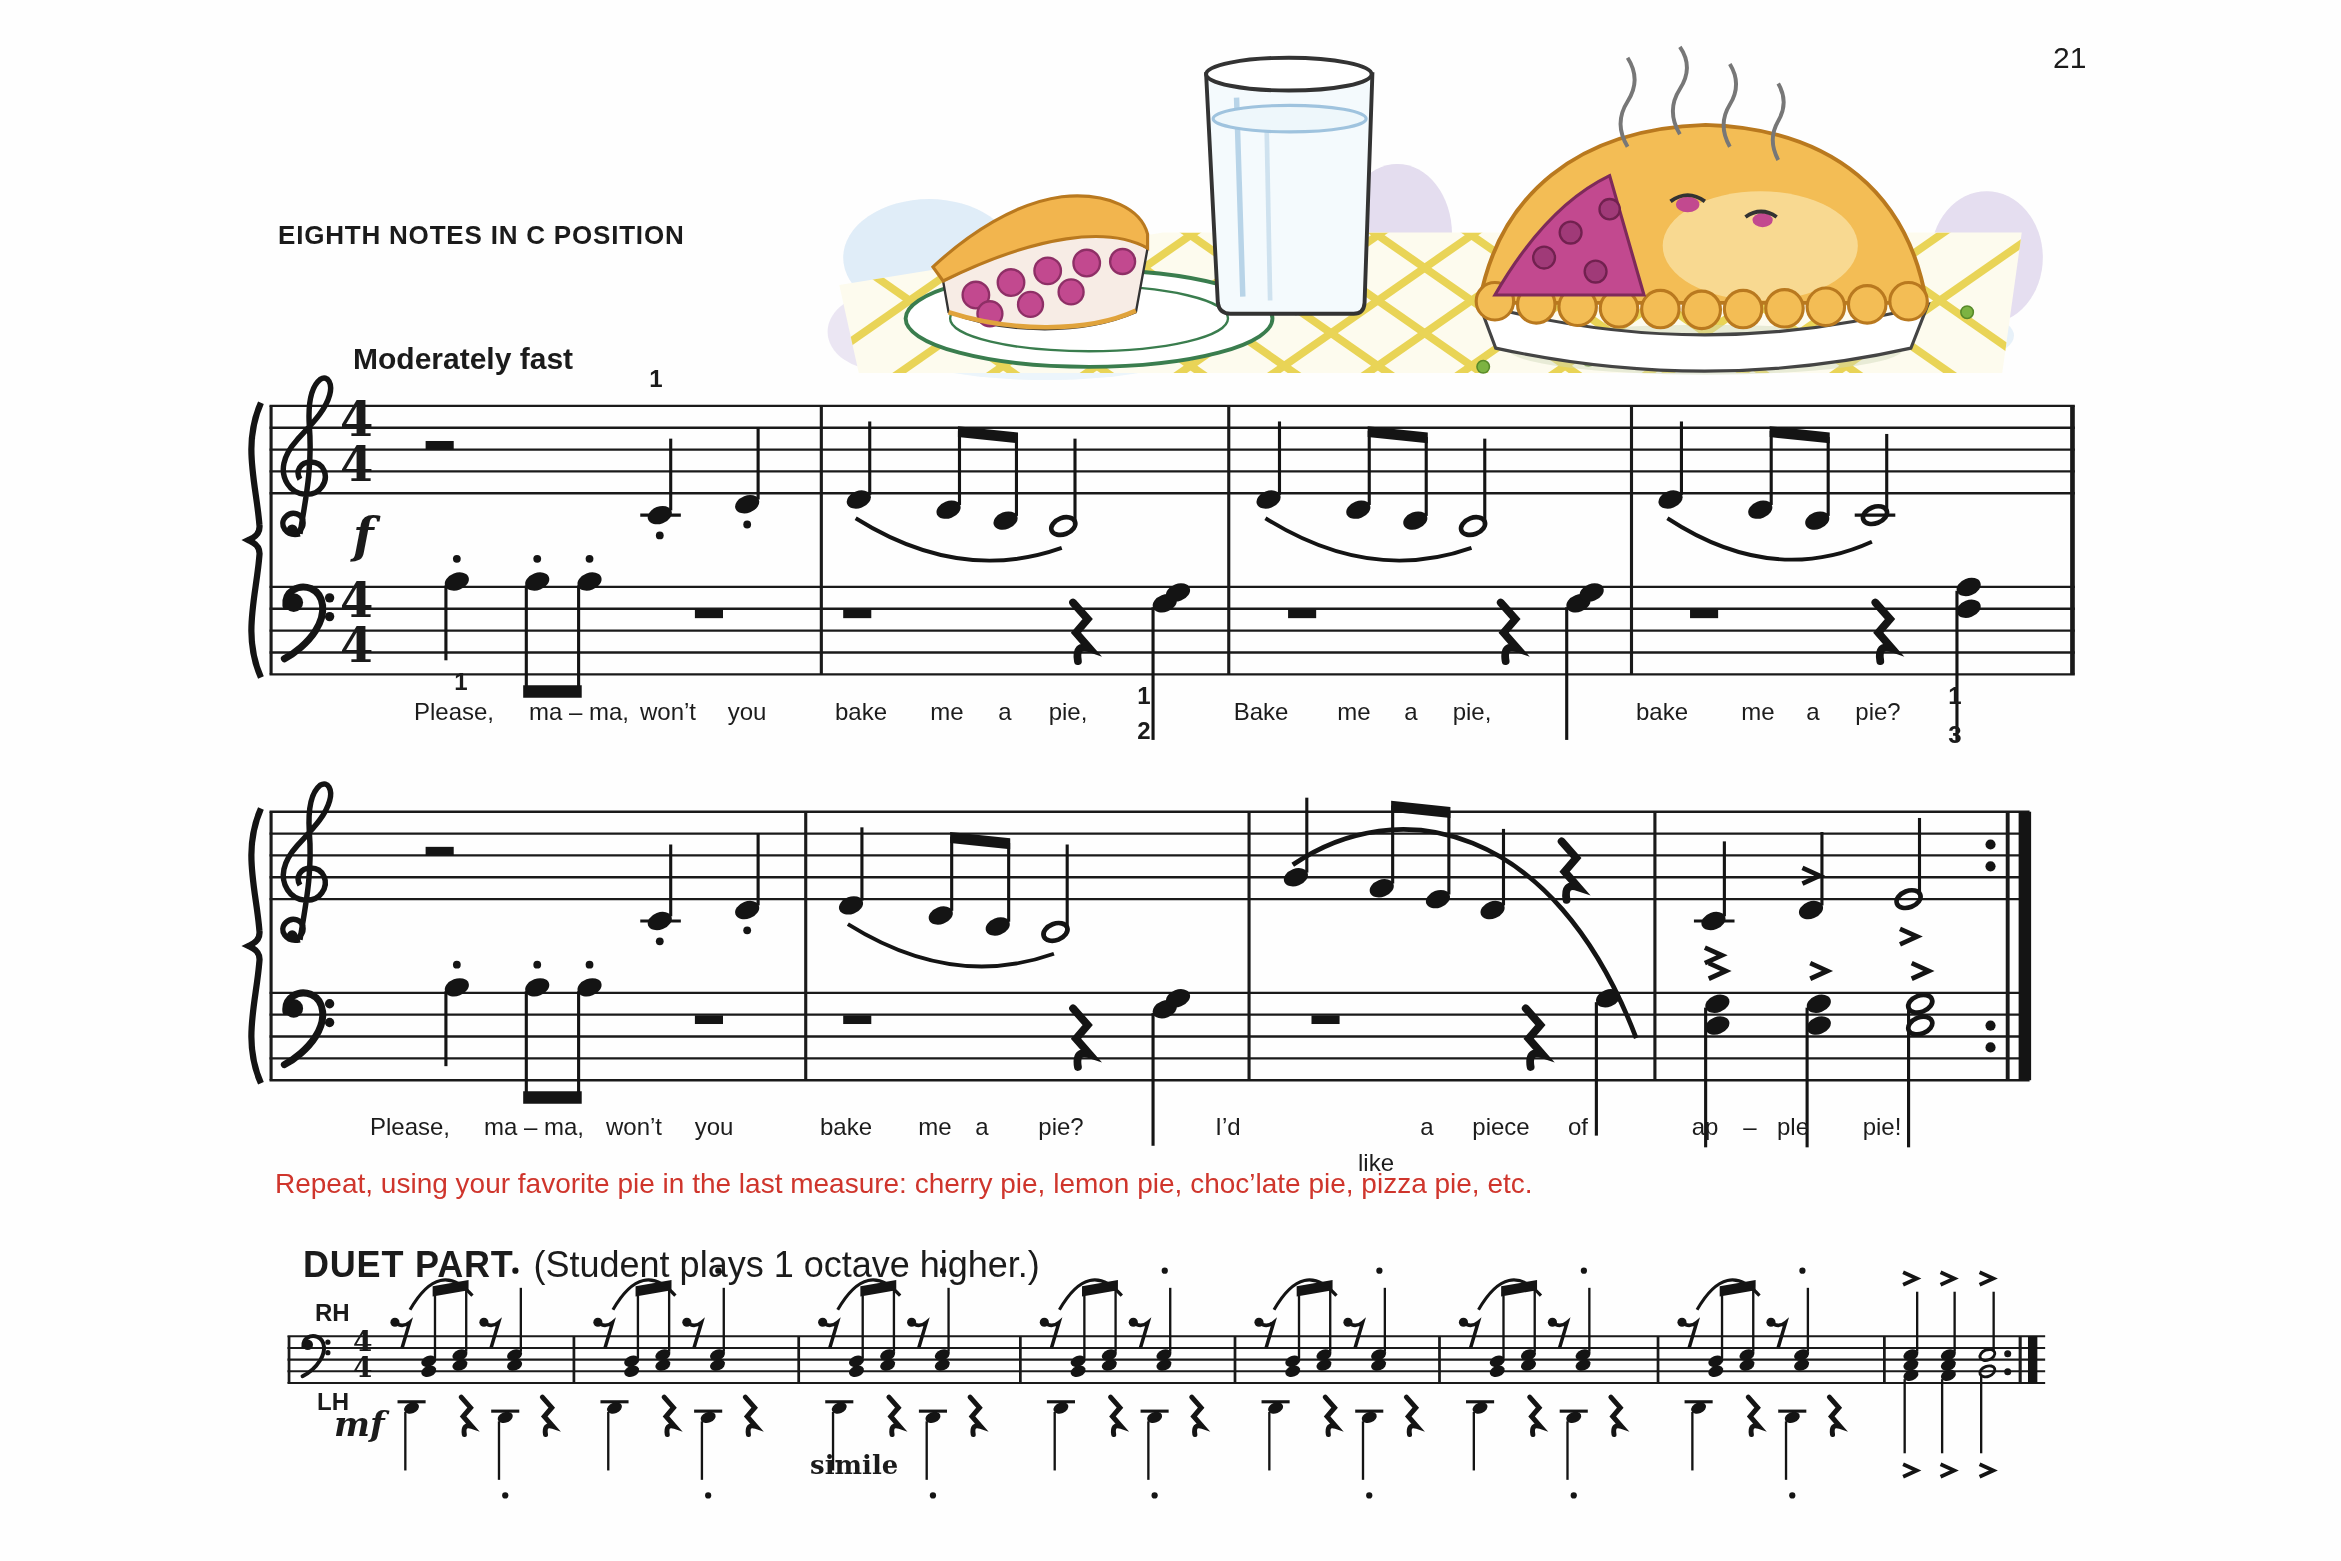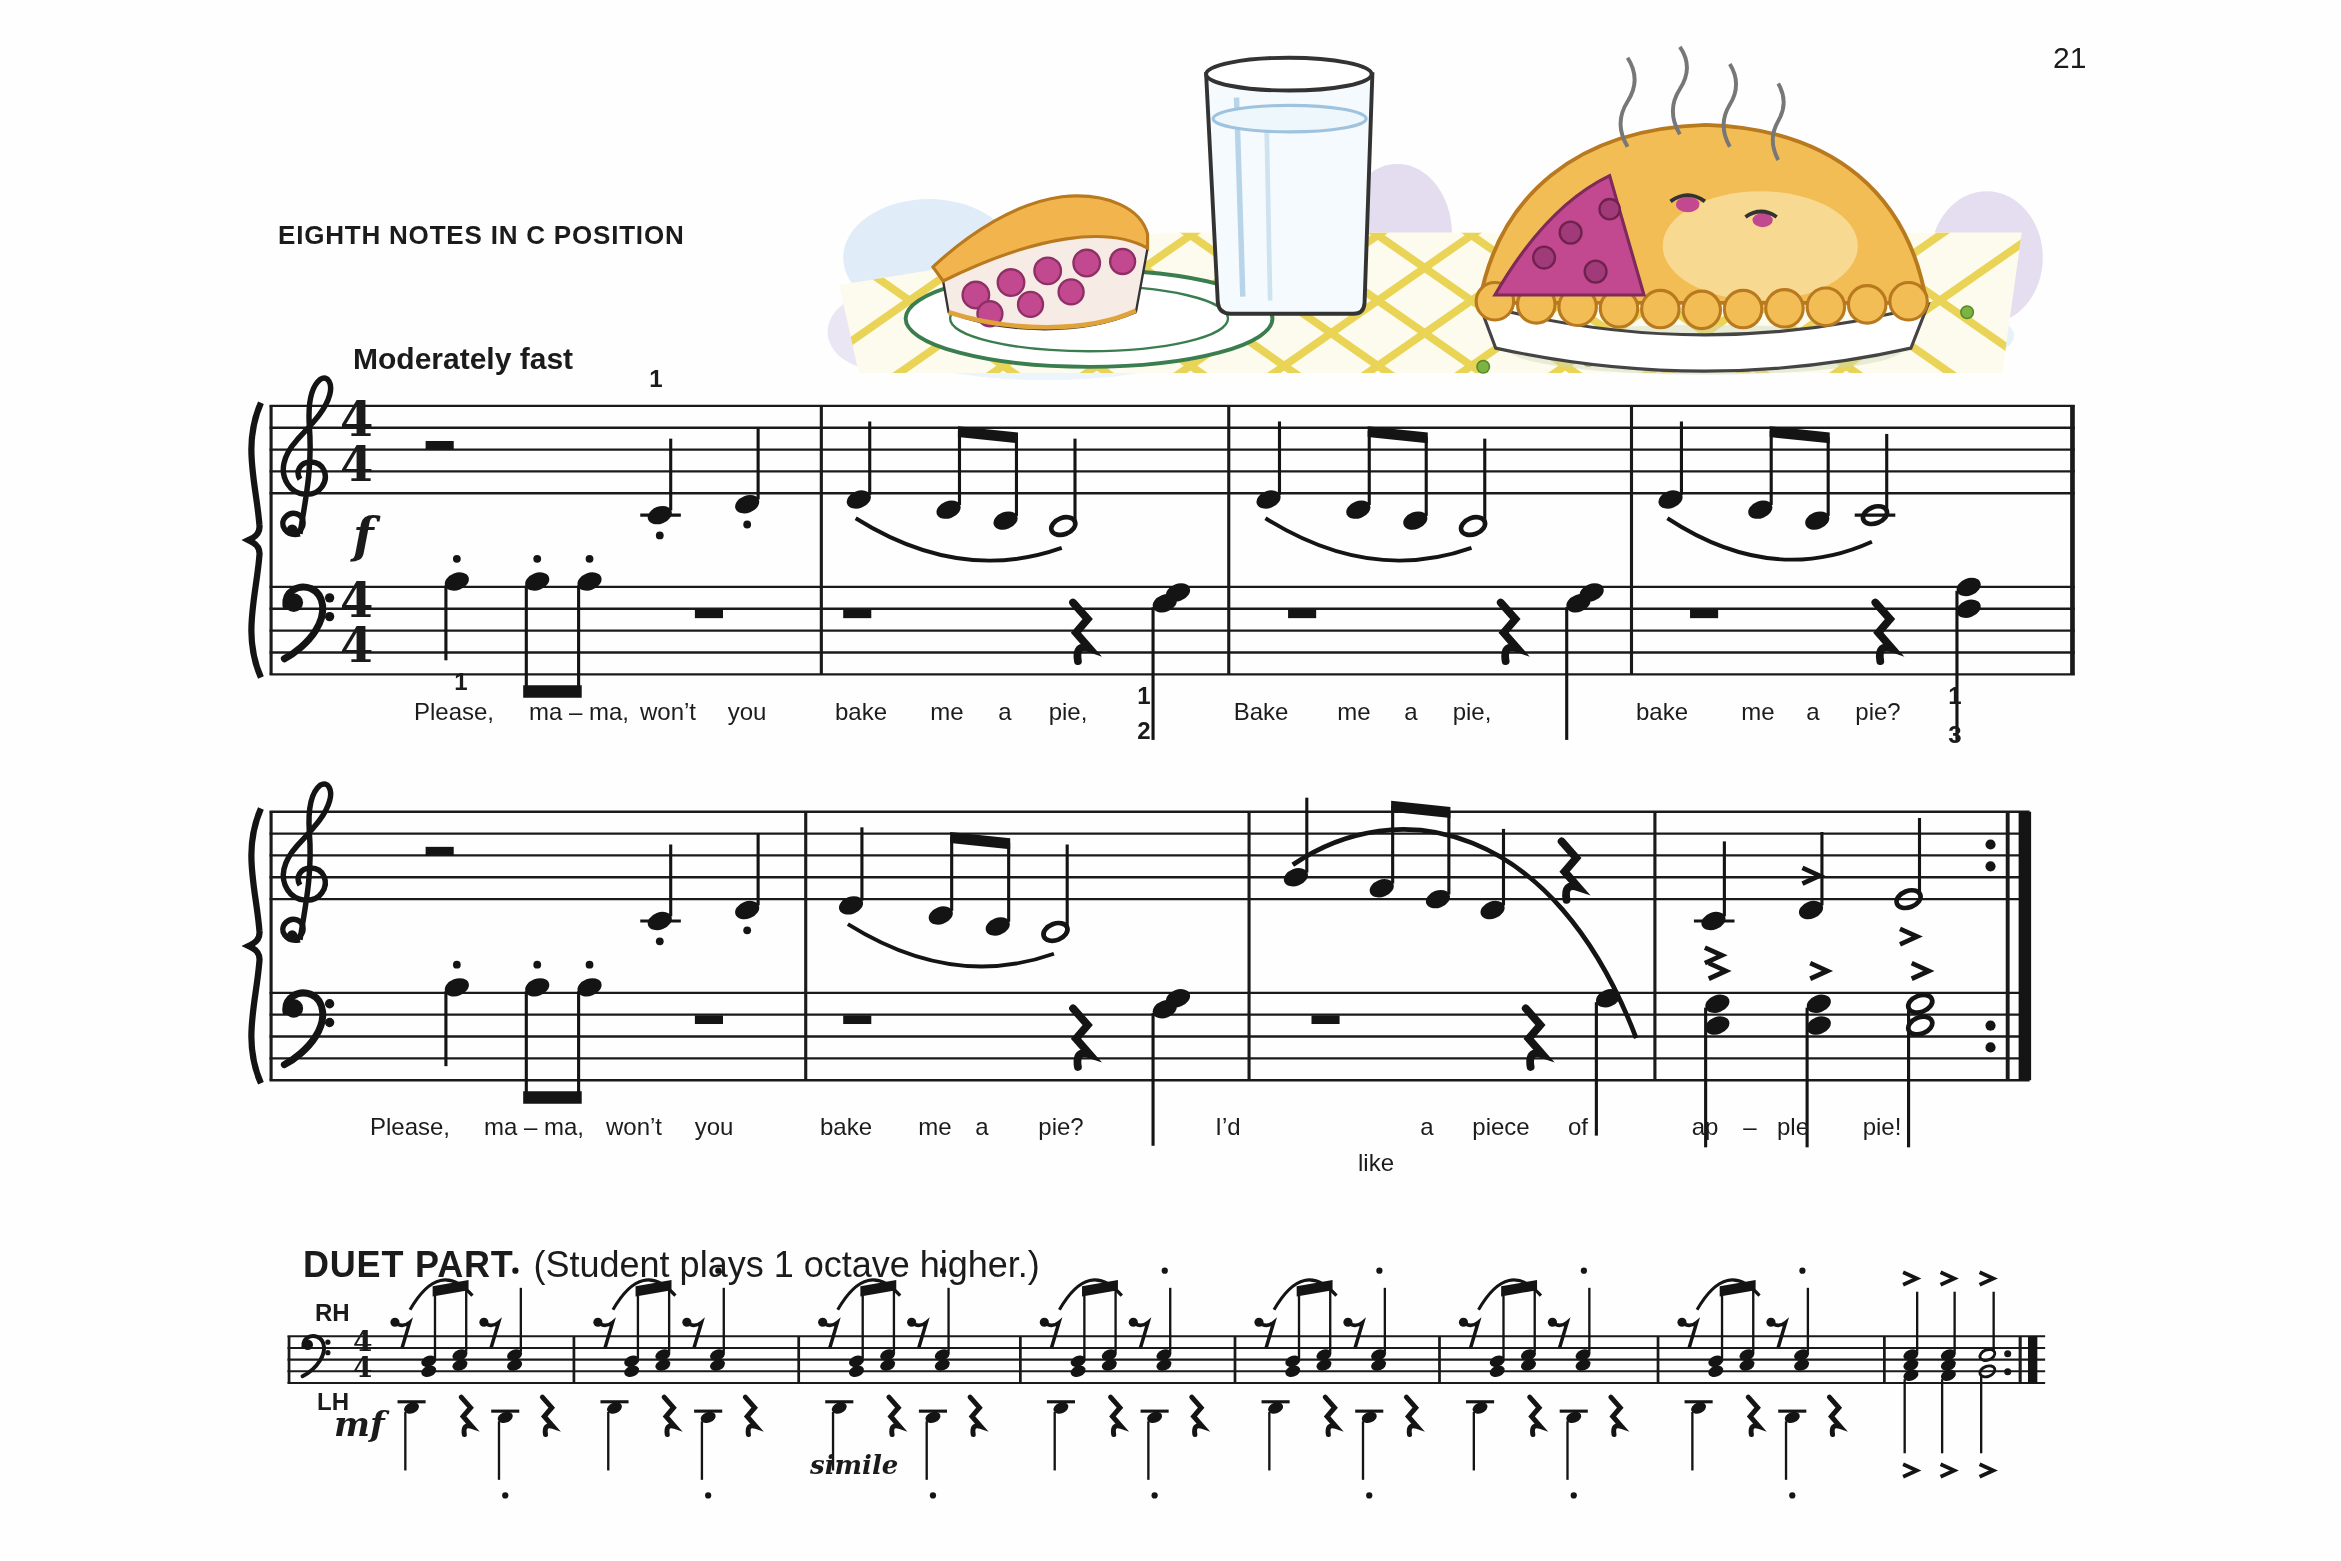--- a/index.html
+++ b/index.html
@@ -15,21 +15,21 @@
   .dyn-mf{left:334px;top:1404px;font-family:"DejaVu Serif",serif;font-style:italic;font-weight:bold;font-size:34px;}
   .tsig{position:absolute;font-family:"DejaVu Serif",serif;font-weight:bold;font-size:48px;line-height:44px;}
   .tsig.small{font-size:28px;line-height:25px;}
   .lyric{position:absolute;transform:translateX(-50%);font-size:24px;color:#1c1c1c;}
   .fing{position:absolute;transform:translateX(-50%);font-size:24px;font-weight:bold;}
   .red-note{left:275px;top:1168px;font-size:28px;}
   .duet-heading{left:275px;top:1244px;font-size:36px;margin-left:28px;}
   .duet-heading b{font-weight:bold;letter-spacing:0.8px;}
   .duet-heading span.sub{margin-left:20px;font-weight:normal;}
   .hand-label{font-size:24px;font-weight:bold;}
-  .simile{left:810px;top:1450px;font-family:"DejaVu Serif",serif;font-style:italic;font-weight:bold;font-size:26px;}
+  .simile{left:810px;top:1450px;font-family:"DejaVu Serif",serif;font-weight:bold;font-size:26px;}
   svg.score{position:absolute;left:0;top:0;}
 </style>
 </head>
 <body>
 
 <div class="page">
 
   <svg class="score" width="2342" height="1561" viewBox="0 0 3000 2000">
     <defs>
       <g id="nh">
@@ -523,20 +523,21 @@
       <span class="lyric" style="left: 1793px; top: 1113px;">ple</span>
       <span class="lyric" style="left: 1882px; top: 1113px;">pie!</span>
       <span class="fing" style="left: 656px; top: 365px;">1</span>
       <span class="fing" style="left: 461px; top: 668px;">1</span>
       <span class="fing" style="left: 1144px; top: 682px;">1</span>
       <span class="fing" style="left: 1144px; top: 717px;">2</span>
       <span class="fing" style="left: 1955px; top: 682px;">1</span>
       <span class="fing" style="left: 1955px; top: 721px;">3</span>
     </div>
 
+  <div class="abs red-note" style="color: rgb(207, 53, 44);">Repeat, using your favorite pie in the last measure:  cherry pie, lemon pie, choc’late pie, pizza pie, etc.</div>
 
   <div class="abs duet-heading">
     <b>DUET PART</b><span class="sub">(Student plays 1 octave higher.)</span>
   </div>
 
   <span class="abs hand-label" style="left:315px;top:1299px">RH</span>
   <span class="abs hand-label" style="left:317px;top:1388px">LH</span>
   <span class="abs dyn-mf">mf</span>
   <span class="abs simile">simile</span>
 

